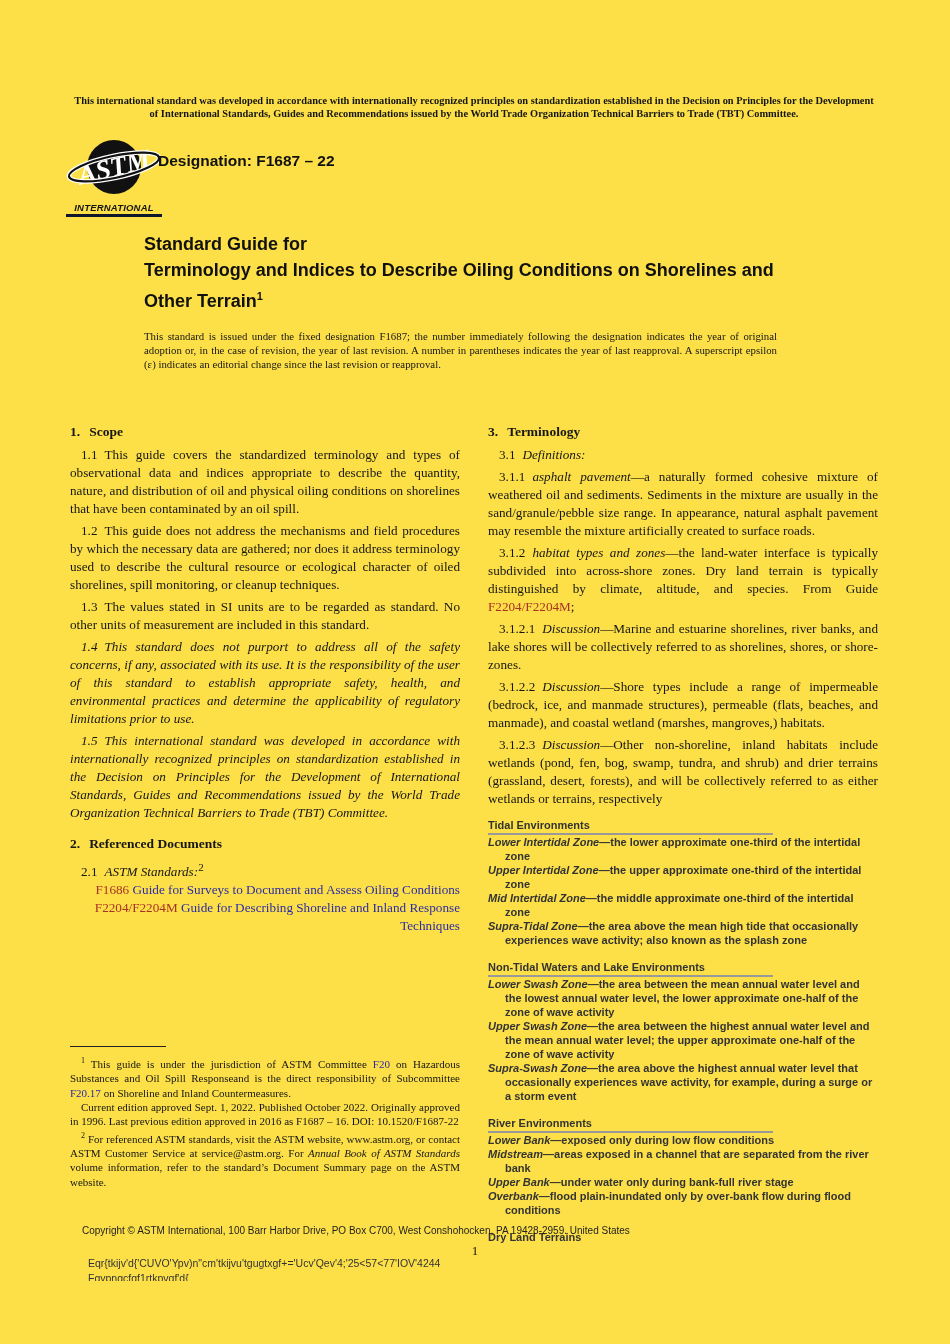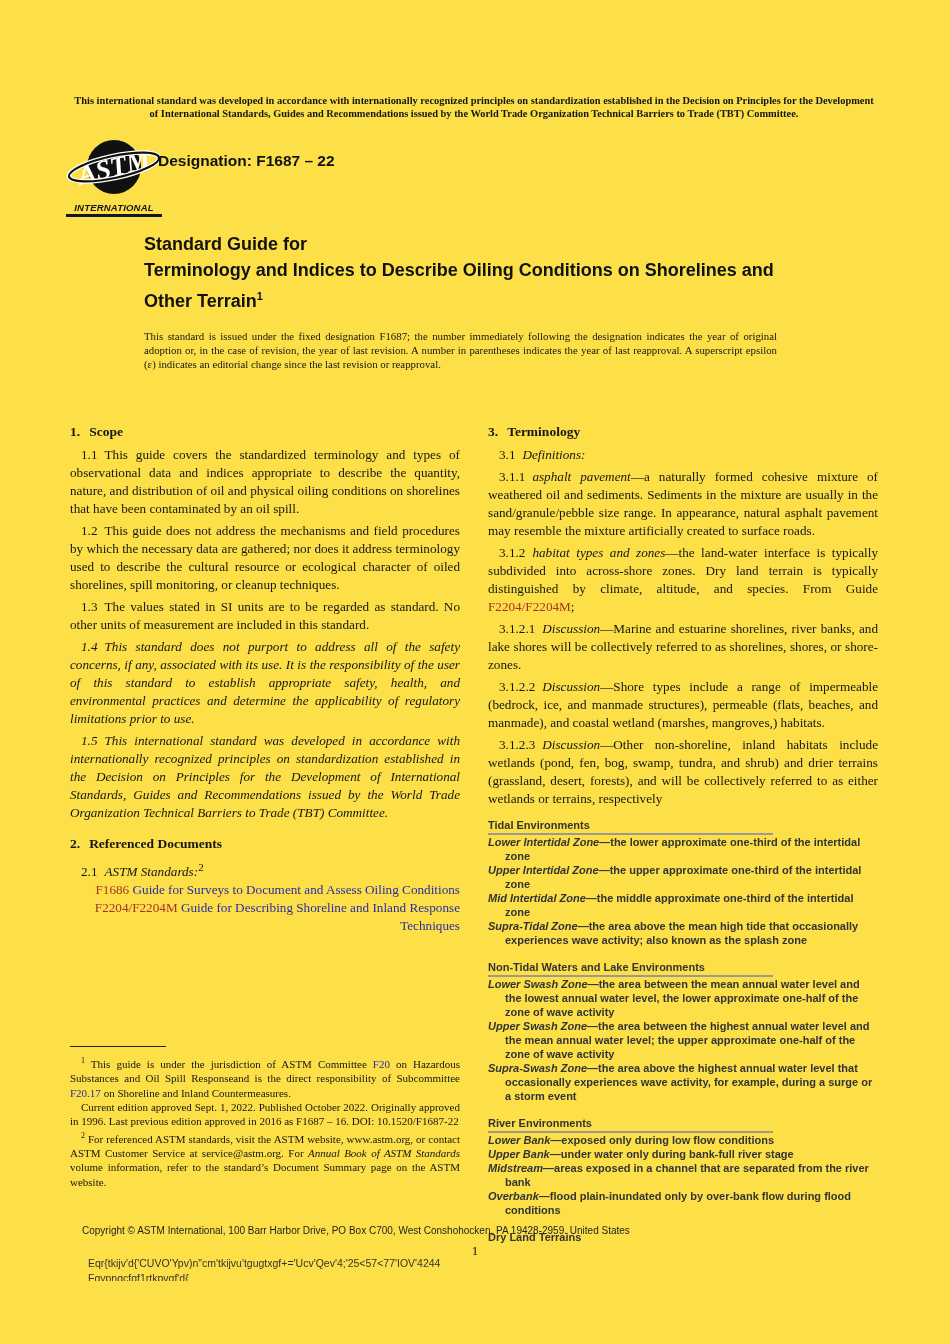--- a/index.html
+++ b/index.html
@@ -139,22 +139,22 @@
         </div>
         <div class="zone-group">
           <span class="zone-header">Non-Tidal Waters and Lake Environments</span>
           <p class="zone-entry"><span class="zone-term">Lower Swash Zone</span><span>—the area between the mean annual water level and the lowest annual water level, the lower approximate one-half of the zone of wave activity</span></p>
           <p class="zone-entry"><span class="zone-term">Upper Swash Zone</span><span>—the area between the highest annual water level and the mean annual water level; the upper approximate one-half of the zone of wave activity</span></p>
           <p class="zone-entry"><span class="zone-term">Supra-Swash Zone</span><span>—the area above the highest annual water level that occasionally experiences wave activity, for example, during a surge or a storm event</span></p>
         </div>
         <div class="zone-group">
           <span class="zone-header">River Environments</span>
           <p class="zone-entry"><span class="zone-term">Lower Bank</span><span>—exposed only during low flow conditions</span></p>
+          <p class="zone-entry"><span class="zone-term">Midstream</span><span>—areas exposed in a channel that are separated from the river bank</span></p>
           <p class="zone-entry"><span class="zone-term">Upper Bank</span><span>—under water only during bank-full river stage</span></p>
-          <p class="zone-entry"><span class="zone-term">Midstream</span><span>—areas exposed in a channel that are separated from the river bank</span></p>
           <p class="zone-entry"><span class="zone-term">Overbank</span><span>—flood plain-inundated only by over-bank flow during flood conditions</span></p>
         </div>
         <div class="zone-group">
           <span class="zone-header no-line">Dry Land Terrains</span>
         </div>
       </div>
     </div>
   </div>
 
   <div class="copyright">Copyright © ASTM International, 100 Barr Harbor Drive, PO Box C700, West Conshohocken, PA 19428-2959. United States</div>

